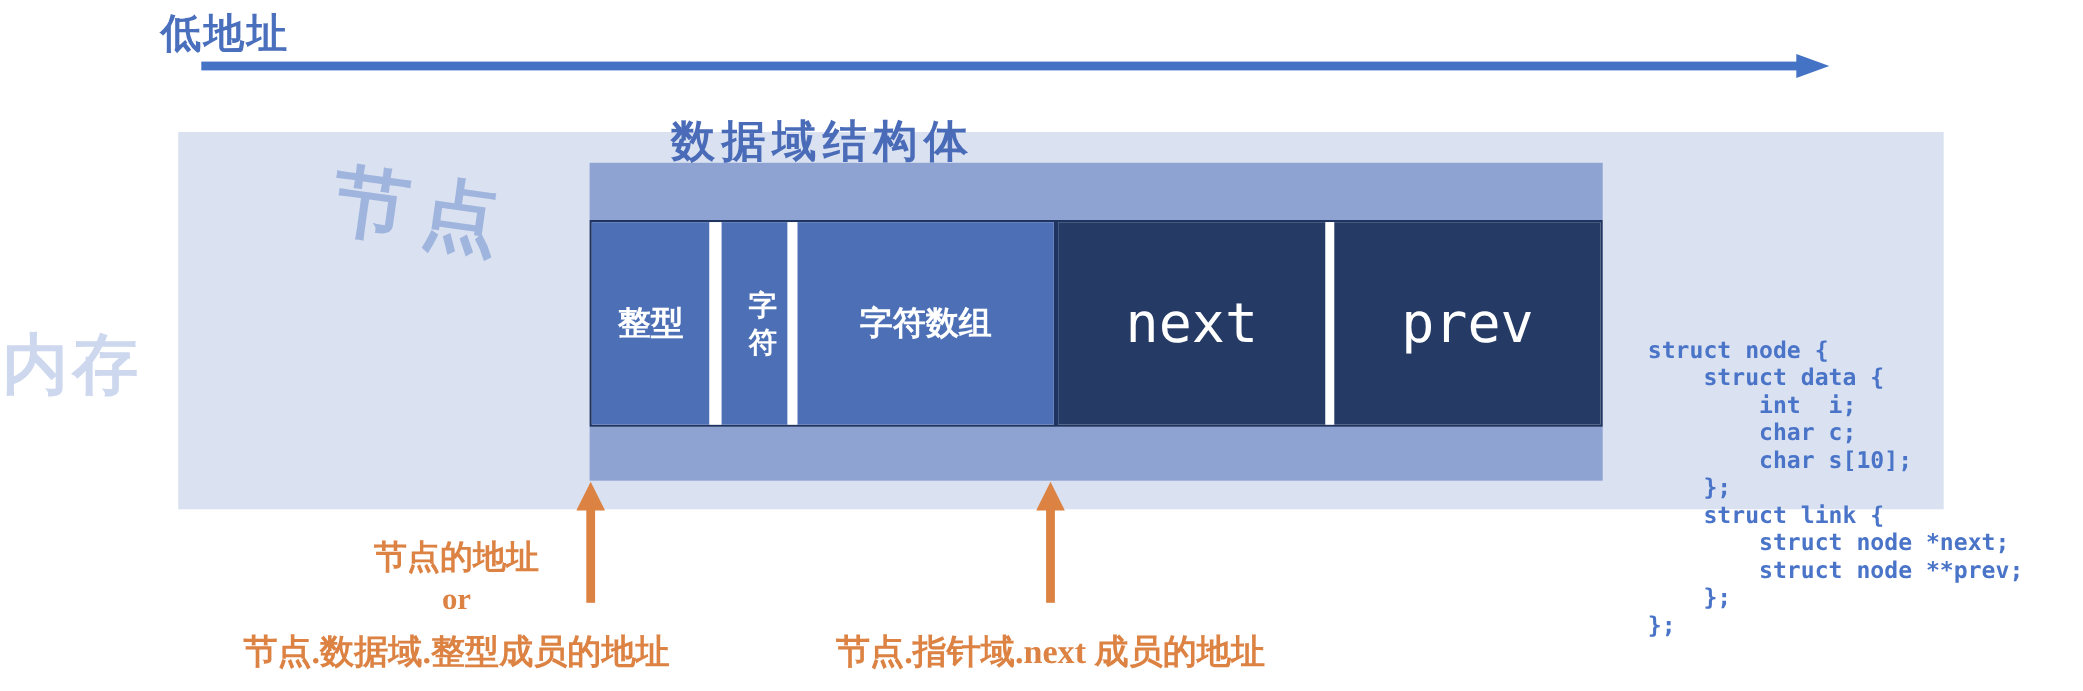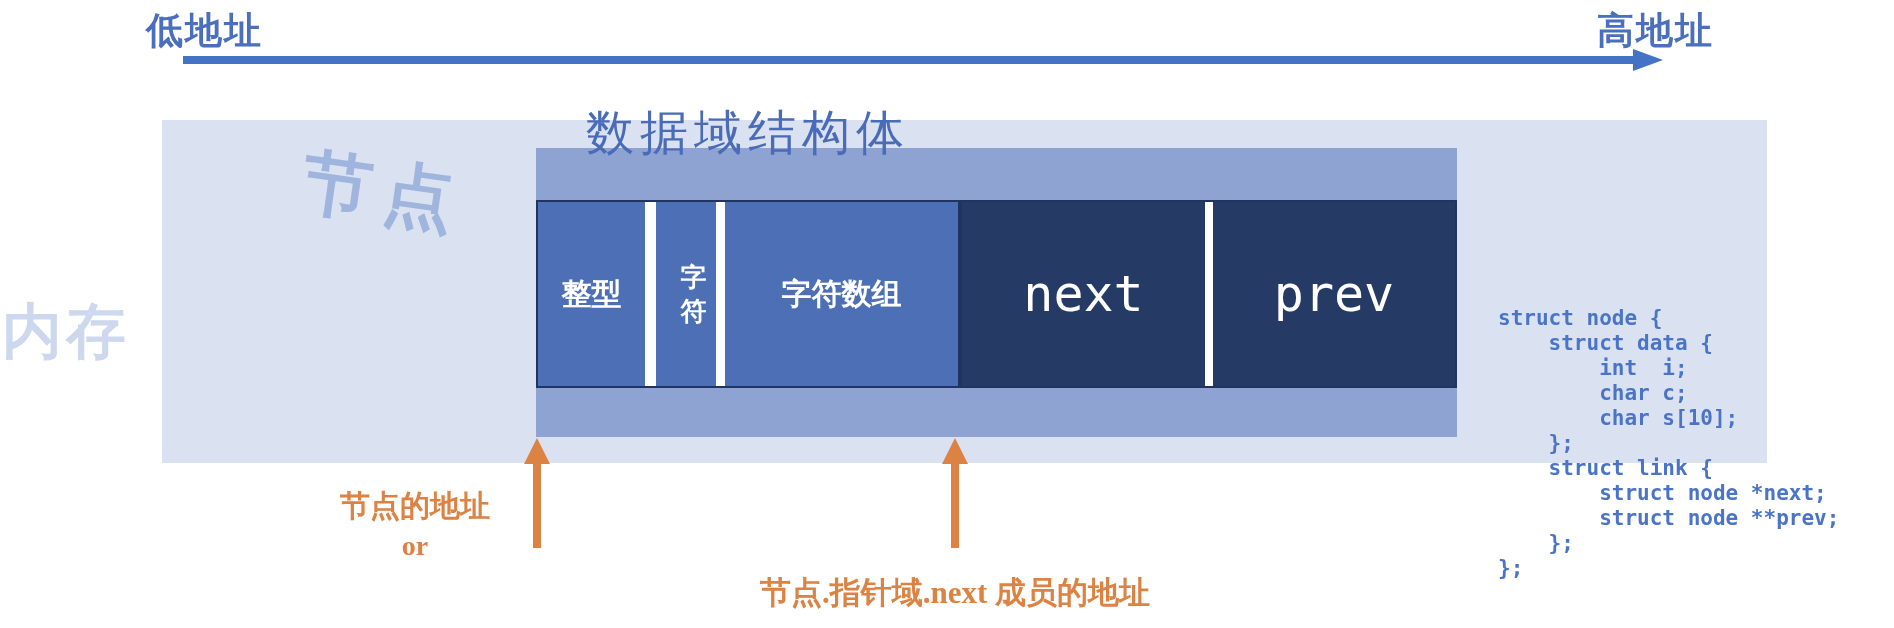--- a/index.html
+++ b/index.html
@@ -27,21 +27,21 @@
               background:var(--box-bg);}
   .memory-label{position:absolute;left:2px;top:292px;font-size:60px;font-weight:bold;
                 color:var(--memory-label);letter-spacing:4px;white-space:nowrap;}
   .node-label{position:absolute;left:302px;top:146px;font-size:70px;font-weight:bold;
               color:var(--node-label);letter-spacing:12px;white-space:nowrap;
               transform:rotate(8deg);}
 
   .band{position:absolute;left:536px;top:148px;width:921px;height:289px;
         background:var(--band-bg);}
 
-  .struct-header{position:absolute;top:101px;font-size:48px;font-weight:normal;
+  .struct-header{position:absolute;top:101px;font-size:40px;font-weight:bold;
                  letter-spacing:6px;text-align:center;white-space:nowrap;}
   #data-header{left:536px;width:424px;color:var(--data-header);}
   #pointer-header{left:960px;width:497px;color:var(--pointer-header);}
 
   .cell-group{position:absolute;top:200px;height:188px;background:#fff;
               border:2px solid var(--cell-border);box-sizing:border-box;
               display:flex;}
   #data-cells{left:536px;width:424px;}
   #pointer-cells{left:960px;width:497px;}
   .cell{display:flex;align-items:center;justify-content:center;color:#fff;}
@@ -73,21 +73,20 @@
         font-family:"DejaVu Sans Mono","Liberation Mono",monospace;
         font-size:21px;line-height:25px;font-weight:bold;color:var(--code-blue);
         white-space:pre;}
 </style>
 </head>
 <body>
 
 <div class="stage">
 
   <span id="low-addr" class="addr-title">低地址</span>
-  <span id="high-addr" class="addr-title">高地址</span>
   <div class="haxis-shaft"></div>
   <div class="haxis-head"></div>
 
   <div class="memory-box"></div>
   <span class="memory-label">内存</span>
   <span class="node-label">节点</span>
 
   <div class="band"></div>
 
   <div id="data-header" class="struct-header">数据域结构体</div>
@@ -108,20 +107,21 @@
     <div class="cell cell-navy w-prev">prev</div>
   </div>
 
   <div id="oarrow1-head" class="oarrow-head"></div>
   <div id="oarrow1-shaft" class="oarrow-shaft"></div>
   <div id="oarrow2-head" class="oarrow-head"></div>
   <div id="oarrow2-shaft" class="oarrow-shaft"></div>
 
   <div id="addr1-l2" class="olabel">or</div>
   <div id="addr1-l1" class="olabel">节点的地址</div>
+  <div id="addr1-l3" class="olabel">节点.数据域.整型成员的地址</div>
   <div id="addr2" class="olabel">节点.指针域.next 成员的地址</div>
 
   <pre class="code">struct node {
     struct data {
         int  i;
         char c;
         char s[10];
     };
     struct link {
         struct node *next;

